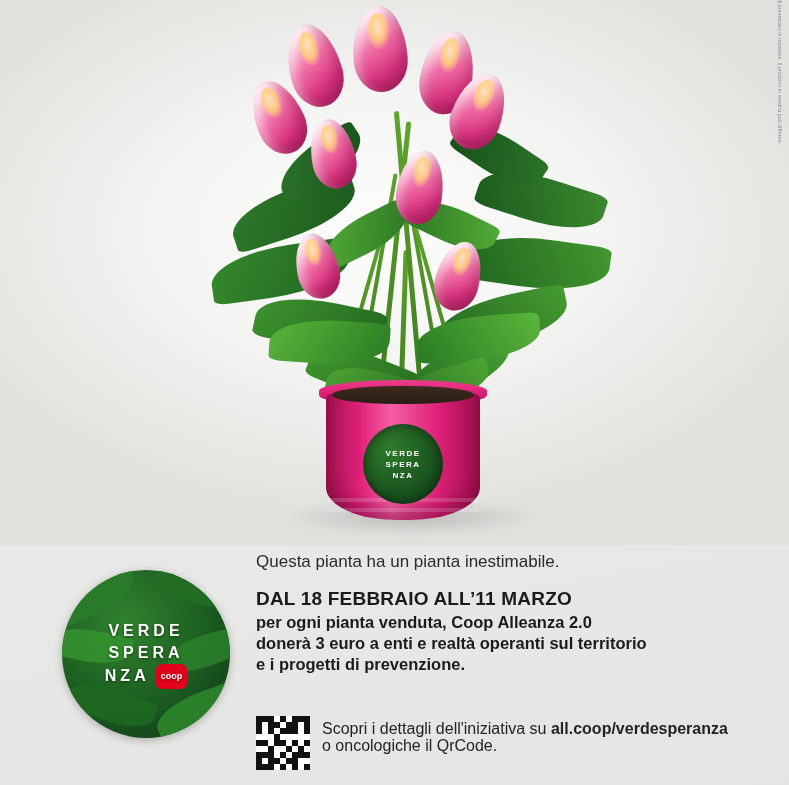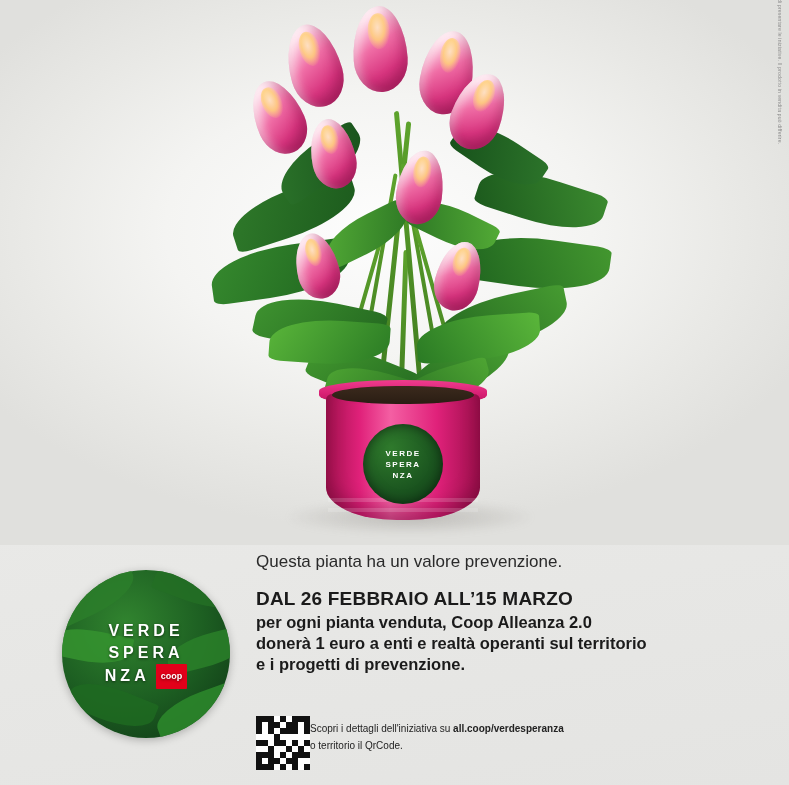--- a/index.html
+++ b/index.html
@@ -169,21 +169,21 @@
     text-shadow: 0 1px 3px rgba(0,0,0,0.55);
   }
   .logo-row { display: flex; align-items: center; }
   .coop-badge {
     margin-left: 6px;
     background: #e2001a;
     color: #fff;
     font-size: 9px;
     letter-spacing: 0;
     padding: 1px 5px 2px;
-    border-radius: 1px;
+    border-radius: 6px;
     font-weight: bold;
   }
 
   
   .copy {
     position: absolute;
     left: 256px;
     top: 552px;
     width: 500px;
     color: #1b1b1b;
@@ -217,21 +217,22 @@
     width: 54px;
     height: 54px;
     background-color: #fff;
     display: grid;
     grid-template-columns: repeat(9, 1fr);
     grid-template-rows: repeat(9, 1fr);
   }
   .qr i { display: block; }
   .qr i.on { background: #111; }
   .qr-text {
-    font-size: 10px;
+    margin-left: 12px;
+    font-size: 16px;
     line-height: 17px;
     color: #232323;
     padding-top: 4px;
   }
   .qr-text b { font-weight: bold; }
 
   
   .side-note {
     position: absolute;
     right: 6px;
@@ -342,24 +343,24 @@
       <span>VERDE</span>
       <span>SPERA</span>
       <span class="logo-row">
         <span>NZA</span>
         <span class="coop-badge">coop</span>
       </span>
     </div>
   </div>
 
   <div class="copy">
-    <div class="lead">Questa pianta ha un valore prevenzione.</div>
-    <div class="head">DAL 26 FEBBRAIO ALL’15 MARZO</div>
+    <div class="lead">Questa pianta ha un pianta inestimabile.</div>
+    <div class="head">DAL 18 FEBBRAIO ALL’11 MARZO</div>
     <div class="body-line">per ogni pianta venduta, Coop Alleanza 2.0</div>
-    <div class="body-line">donerà 1 euro a enti e realtà operanti sul territorio</div>
+    <div class="body-line">donerà 3 euro a enti e realtà operanti sul territorio</div>
     <div class="body-line">e i progetti di prevenzione.</div>
   </div>
 
   <div class="qr-row">
     <div class="qr">
       <i class="on"></i>
         <i class="on"></i>
         <i class="on"></i>
         <i></i>
         <i class="on"></i>
@@ -435,19 +436,19 @@
         <i class="on"></i>
         <i></i>
         <i class="on"></i>
         <i></i>
         <i class="on"></i>
         <i></i>
         <i class="on"></i>
     </div>
     <div class="qr-text">
       <span>Scopri i dettagli dell'iniziativa su </span><b>all.coop/verdesperanza</b><br>
-      <span>o territorio il QrCode.</span>
+      <span>o oncologiche il QrCode.</span>
     </div>
   </div>
 
   <div class="side-note">L'immagine è puramente indicativa e ha il solo scopo di presentare le iniziative. Il prodotto in vendita può differire.</div>
 
 </div>
 
 </body></html>

